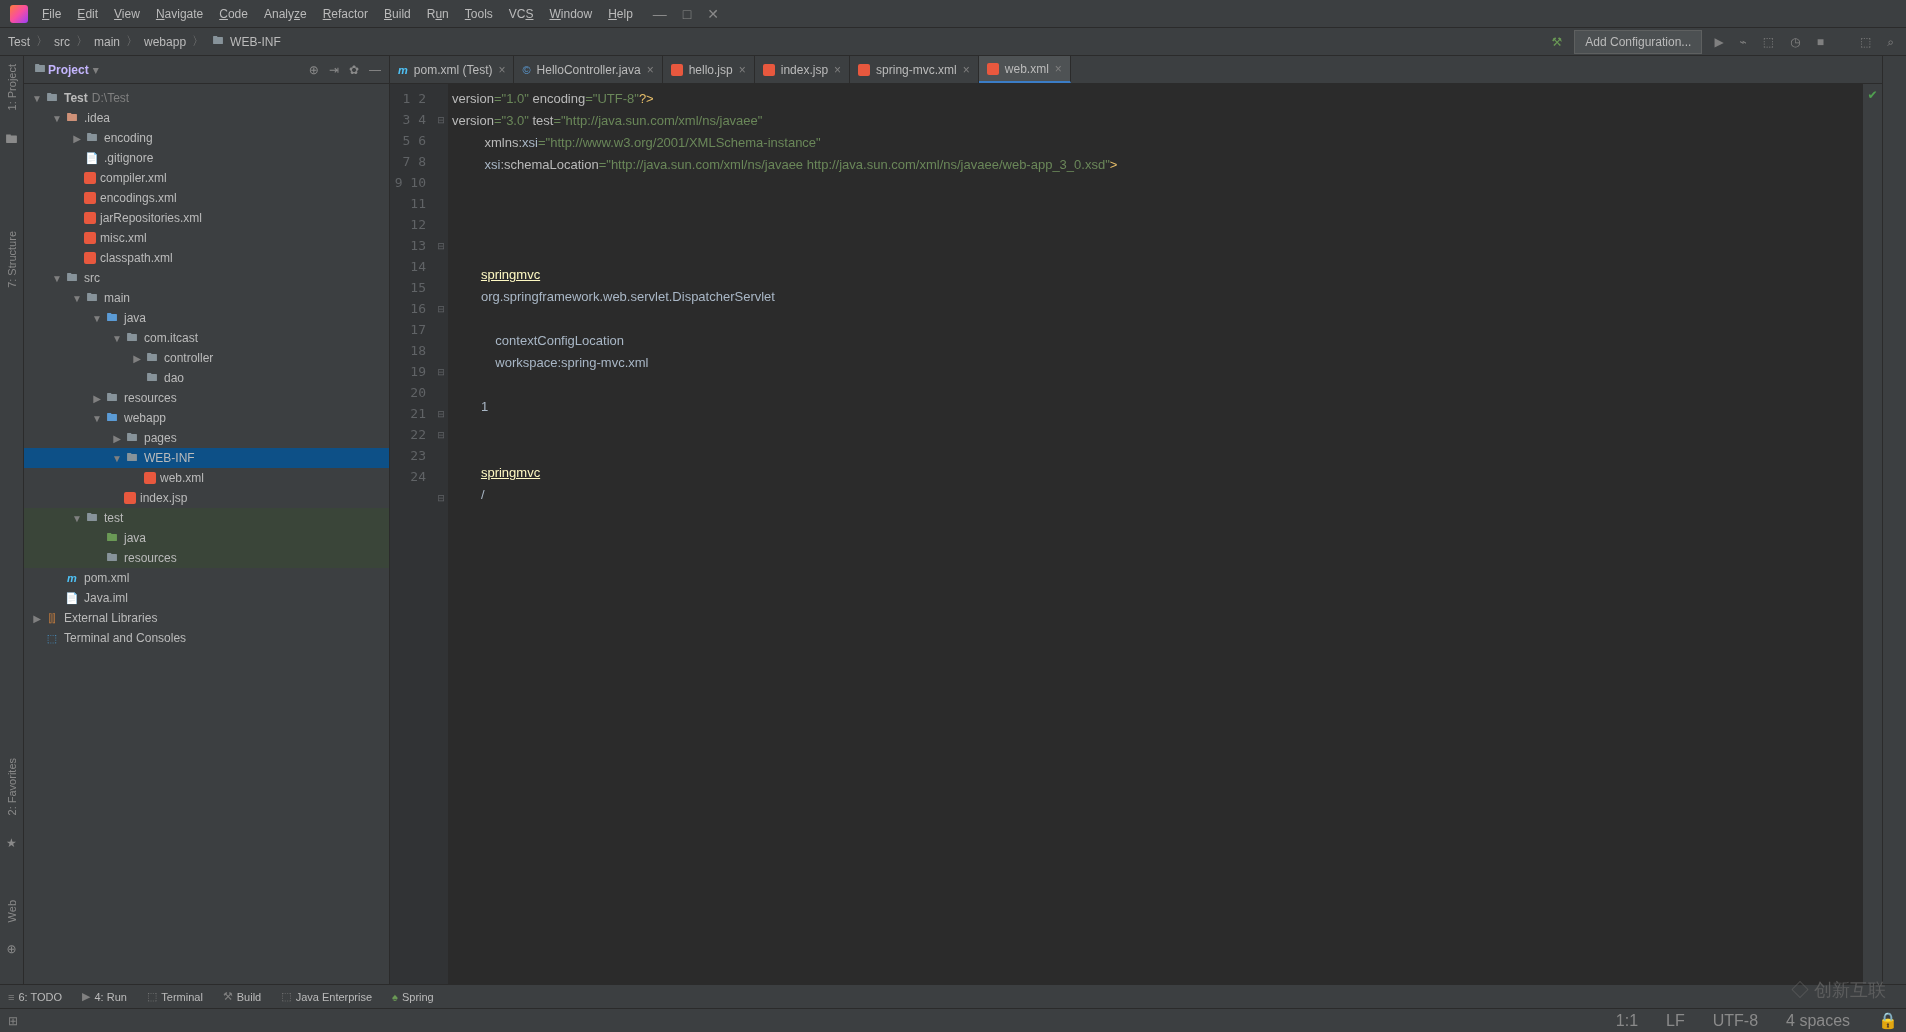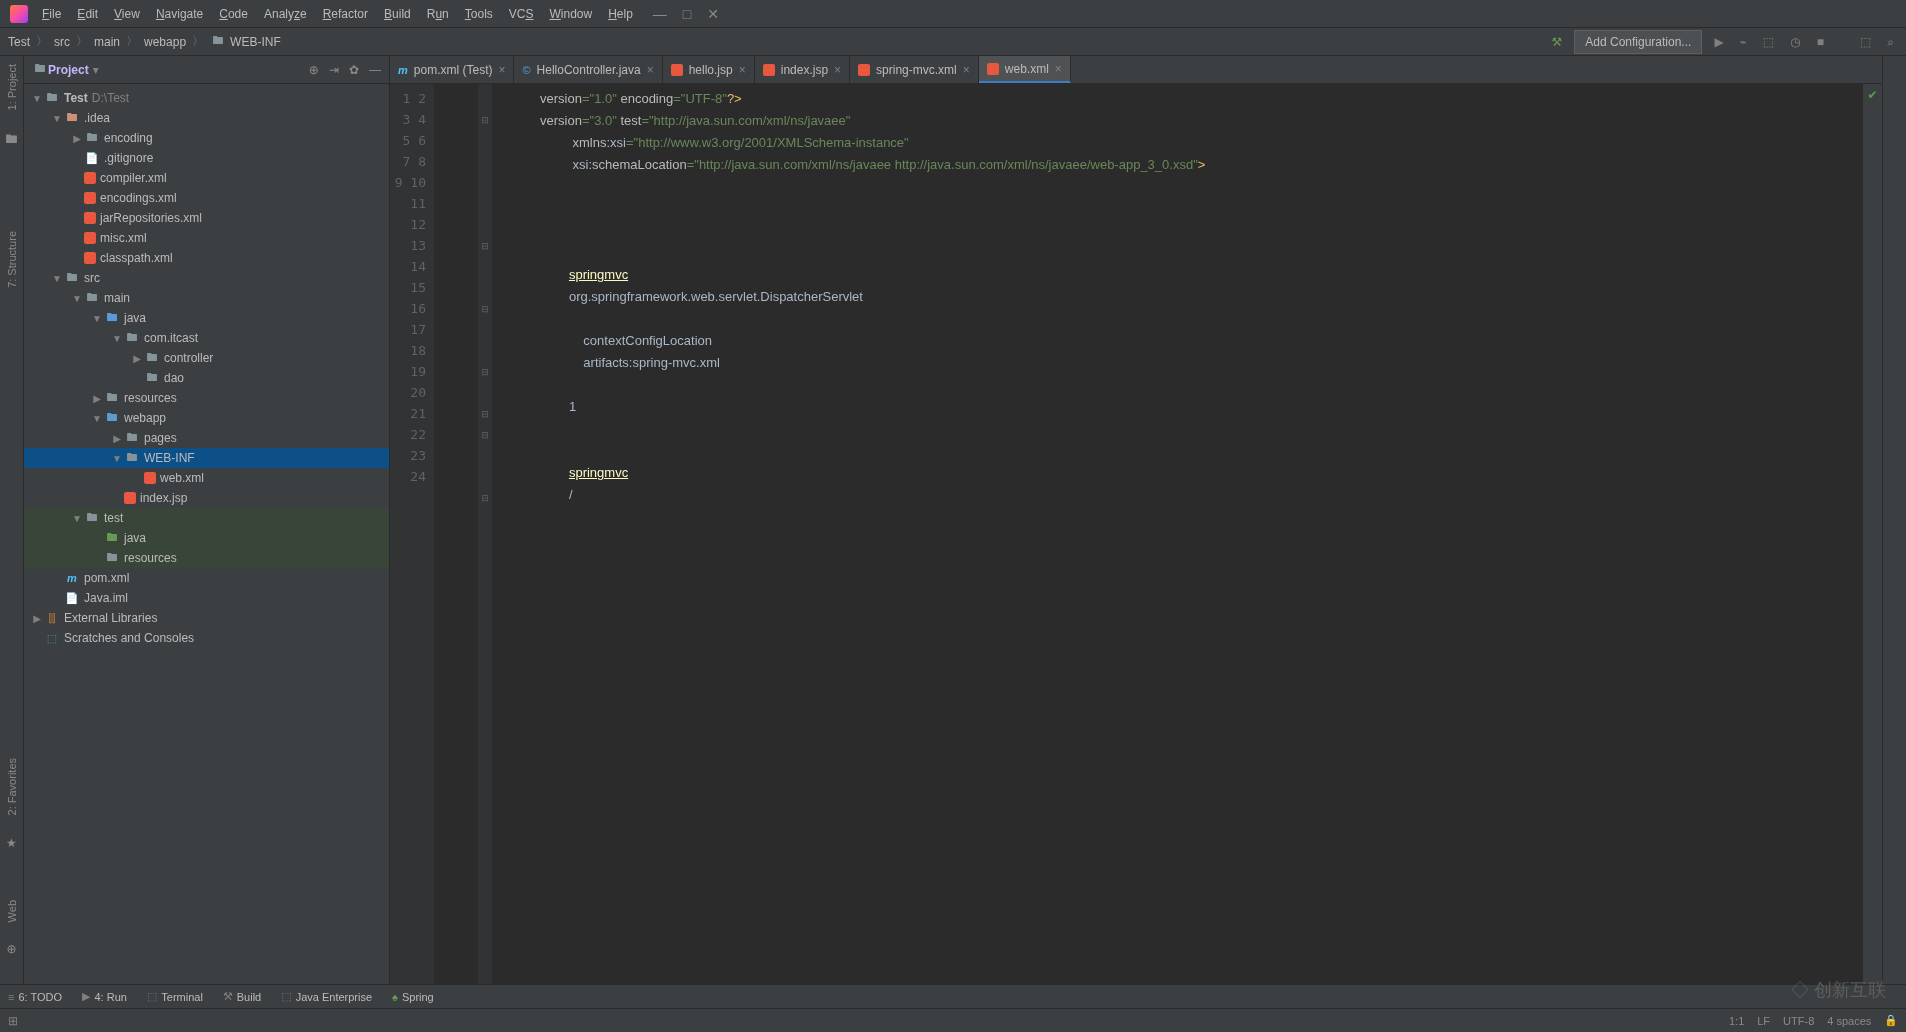--- a/index.html
+++ b/index.html
@@ -40,40 +40,40 @@
 .file-jsp{background:#e8583e;width:12px;height:12px;border-radius:2px;}
 .file-m{color:#4fc3f7;font-weight:bold;font-style:italic;}
 .tree-label{margin-left:4px;}
 .tree-note{color:#808080;margin-left:4px;}
 .editor-area{flex:1;display:flex;flex-direction:column;background:#2b2b2b;}
 .tabs{height:28px;background:#3c3f41;display:flex;align-items:stretch;border-bottom:1px solid #2b2b2b;}
 .tab{display:flex;align-items:center;padding:0 8px;gap:6px;cursor:pointer;border-right:1px solid #2b2b2b;color:#bbbbbb;}
 .tab.active{background:#4e5254;border-bottom:2px solid #3b7dc7;}
 .tab-close{color:#808080;cursor:pointer;font-size:12px;}
 .tab-icon{font-size:11px;}
-.editor-body{flex:1;display:flex;overflow:hidden;gap:44px;}
+.editor-body{flex:1;display:flex;overflow:hidden;}
 .gutter-nums{width:44px;background:#313335;text-align:right;padding:4px 8px 0 0;color:#606366;font-family:Consolas,monospace;font-size:13px;line-height:21px;}
 .fold-gutter{width:14px;background:#313335;padding-top:4px;}
 .fold-mark{height:21px;display:flex;align-items:center;justify-content:center;color:#606366;font-size:9px;}
 .code{flex:1;padding:4px 0 0 4px;font-family:Consolas,'Courier New',monospace;font-size:13px;line-height:21px;white-space:pre;overflow:auto;}
 .c-tag{color:#e8bf6a;}
 .c-attr{color:#bababa;}
 .c-val{color:#6a8759;}
 .c-text{color:#a9b7c6;}
 .c-cmt{color:#808080;}
 .c-link{color:#fef9c3;text-decoration:underline;}
 .right-gutter{width:20px;background:#3c3f41;border-left:1px solid #2b2b2b;display:flex;flex-direction:column;align-items:center;padding-top:4px;}
 .check-icon{color:#50a050;font-size:12px;}
 .right-stripe{width:24px;background:#3c3f41;border-left:1px solid #2b2b2b;}
 .bottom-tools{height:24px;background:#3c3f41;border-top:1px solid #2b2b2b;display:flex;align-items:center;padding:0 8px;gap:20px;}
 .btool{color:#bbbbbb;cursor:pointer;display:flex;align-items:center;gap:4px;font-size:11px;}
 .btool-icon{color:#808080;}
 .statusbar{height:24px;background:#3c3f41;border-top:1px solid #2b2b2b;display:flex;align-items:center;padding:0 8px;}
 .status-left{display:flex;align-items:center;gap:8px;}
-.status-right{margin-left:auto;display:flex;align-items:center;gap:13px;color:#8a8a8a;font-size:11px;}
+.status-right{margin-left:auto;display:flex;align-items:center;gap:28px;color:#8a8a8a;font-size:16px;}
 .watermark{position:absolute;right:20px;bottom:30px;color:#6a6a6a;font-size:18px;opacity:0.7;display:flex;align-items:center;gap:4px;}
 </style>
 </head>
 <body>
 
 <div class="menubar">
   <div class="app-icon"></div>
   <div class="menu-item"><u>F</u><span>ile</span></div>
   <div class="menu-item"><u>E</u>dit</div>
   <div class="menu-item"><u>V</u>iew</div>
@@ -268,21 +268,21 @@
           <span class="tree-icon">📄</span>
           <span class="tree-label">Java.iml</span>
         </div>
       <div class="tree-row" style="padding-left:6px">
           <span class="tree-arrow">▶</span>
           <span class="tree-icon" style="color:#c97f3e">⫿⫿</span>
           <span class="tree-label">External Libraries</span>
         </div>
       <div class="tree-row" style="padding-left:20px">
           <span class="tree-icon" style="color:#4b9cd5">⬚</span>
-          <span class="tree-label">Scratches and Consoles</span>
+          <span class="tree-label">Terminal and Consoles</span>
         </div>
     </div>
   </div>
 
   <div class="editor-area">
     <div class="tabs">
       <div class="tab">
           <span class="tab-icon file-m">m</span>
           <span>pom.xml (Test)</span>
           <span class="tab-close">×</span>
@@ -366,21 +366,21 @@
          <span class="c-attr">xmlns:</span><span class="c-text">xsi</span><span class="c-val">="http://www.w3.org/2001/XMLSchema-instance"</span>
          <span class="c-text">xsi</span><span class="c-attr">:schemaLocation</span><span class="c-val">="http://java.sun.com/xml/ns/javaee http://java.sun.com/xml/ns/javaee/web-app_3_0.xsd"</span><span class="c-tag">&gt;</span>
 
 
 <span class="c-cmt">    </span>
 <span class="c-tag">    <servlet></servlet></span>
         <span class="c-tag"><servlet-name></servlet-name></span><span class="c-link">springmvc</span><span class="c-tag"></span>
         <span class="c-tag"><servlet-class></servlet-class></span><span class="c-text">org.springframework.web.servlet.DispatcherServlet</span><span class="c-tag"></span>
         <span class="c-tag"><init-param></init-param></span>
             <span class="c-tag"><param-name></param-name></span><span class="c-text">contextConfigLocation</span><span class="c-tag"></span>
-            <span class="c-tag"><param-value></param-value></span><span class="c-text">artifacts:spring-mvc.xml</span><span class="c-tag"></span>
+            <span class="c-tag"><param-value></param-value></span><span class="c-text">workspace:spring-mvc.xml</span><span class="c-tag"></span>
         <span class="c-tag"></span>
         <span class="c-tag"><load-on-startup></load-on-startup></span><span class="c-text">1</span><span class="c-tag"></span>
 <span class="c-tag">    </span>
 <span class="c-tag">    <servlet-mapping></servlet-mapping></span>
         <span class="c-tag"><servlet-name></servlet-name></span><span class="c-link">springmvc</span><span class="c-tag"></span>
         <span class="c-tag"><url-pattern></url-pattern></span><span class="c-text">/</span><span class="c-tag"></span>
 <span class="c-tag">    </span>
 
 
 <span class="c-tag"></span></web-app></span>

